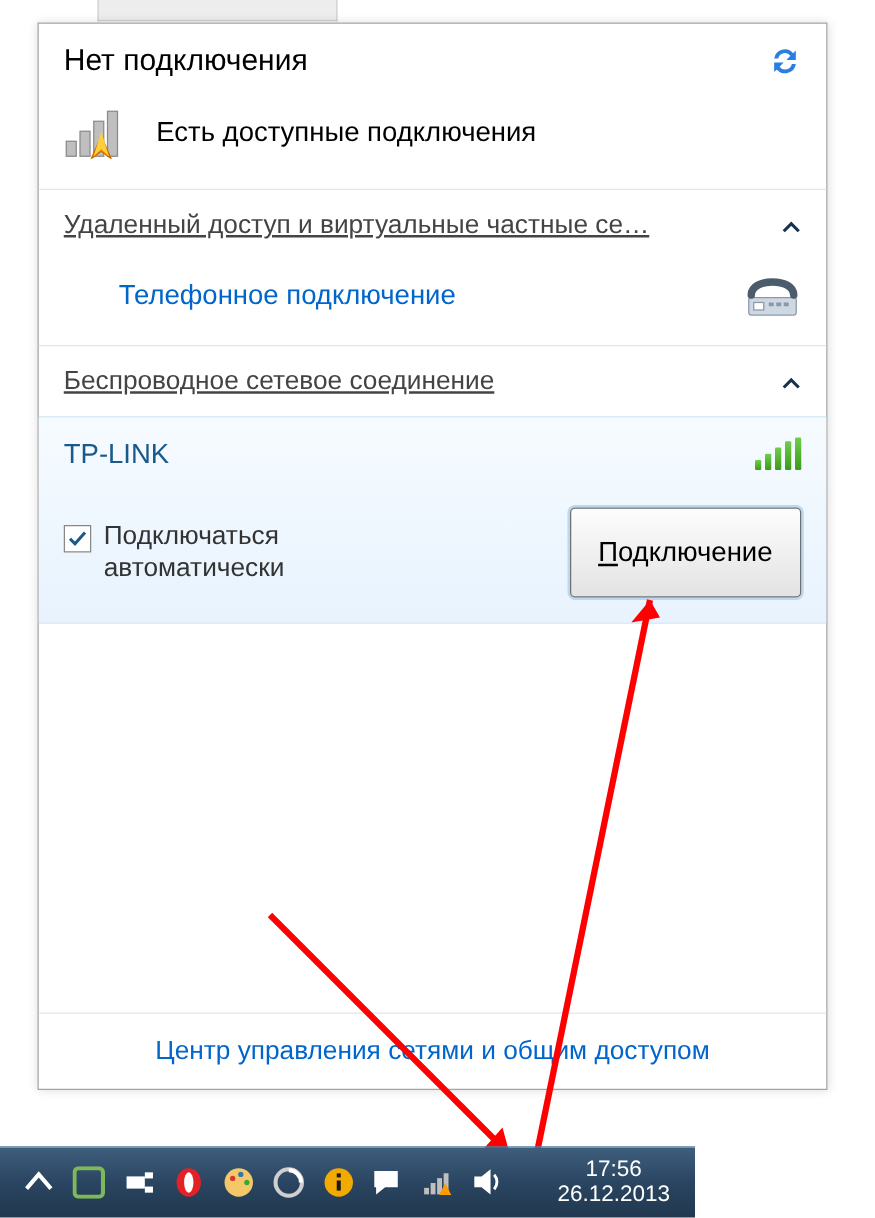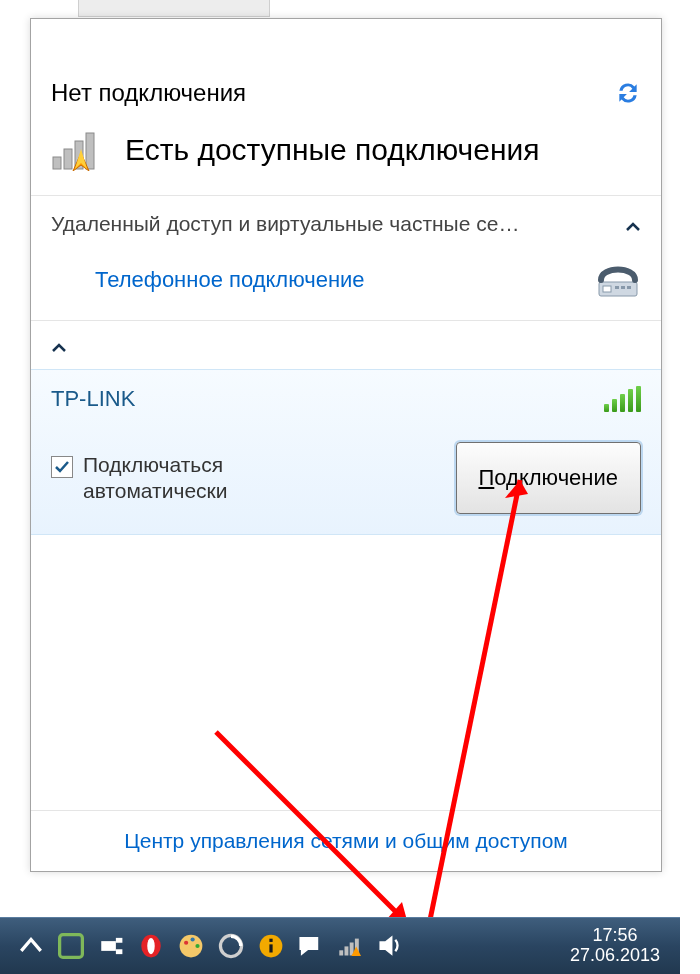--- a/index.html
+++ b/index.html
@@ -1,46 +1,46 @@
 <!DOCTYPE html>
 <html><head>
 <meta charset="utf-8">
 <style>
   html,body{margin:0;padding:0;width:700px;height:974px;font-family:"Segoe UI",Tahoma,sans-serif;font-size:20px;background:#fff;overflow:hidden;}
   .popup{position:absolute;left:30px;top:18px;width:630px;height:852px;border:1px solid #a3a3a3;background:#fff;box-shadow:0 0 8px rgba(0,0,0,.15);}
   .popup-inner{padding:0;}
-  .header{display:flex;align-items:center;justify-content:space-between;padding:16px 20px 4px 20px;margin-top:44px;}
+  .header{display:flex;align-items:center;justify-content:space-between;padding:16px 20px 4px 20px;}
   .header .title{font-size:24px;color:#000;}
   .refresh{width:26px;height:26px;cursor:pointer;}
   .avail{display:flex;align-items:center;gap:20px;padding:18px 20px 24px 20px;}
   .avail-icon{width:54px;height:42px;position:relative;}
-  .avail-text{font-size:30px;color:#000;}
+  .avail-text{font-size:22px;color:#000;}
   .sep{height:1px;background:#e5e5e5;margin:0;}
-  .section-head{display:flex;align-items:center;justify-content:space-between;padding:16px 20px;font-size:21px;color:#444;cursor:pointer;}
+  .section-head{display:flex;align-items:center;justify-content:space-between;padding:16px 20px;font-size:21px;color:#444;cursor:pointer;text-decoration:underline;}
   .caret{width:16px;height:16px;}
   .dialrow{display:flex;align-items:center;justify-content:space-between;padding:8px 20px 20px 20px;margin-left:44px;}
   .dialrow a{color:#0066cc;font-size:22px;text-decoration:none;cursor:pointer;}
   .phone{width:46px;height:40px;}
   .net-sel{background:linear-gradient(#f6fbff,#e8f3fe);border-top:1px solid #d0e6f7;border-bottom:1px solid #d0e6f7;}
   .net-title{display:flex;align-items:flex-start;justify-content:space-between;padding:16px 20px;color:#1a5a8a;font-size:22px;}
   .sigbars{display:flex;align-items:flex-end;gap:3px;height:26px;}
   .sigbars span{display:block;width:5px;background:linear-gradient(#6fcf4a,#3a9a1a);border-radius:1px;}
   .net-body{display:flex;align-items:center;justify-content:space-between;padding:14px 20px 20px 20px;}
   .chkwrap{display:flex;align-items:flex-start;gap:10px;}
   .chkbox{width:20px;height:20px;border:1px solid #888;background:#fff;display:flex;align-items:center;justify-content:center;margin-top:4px;cursor:pointer;}
   .chkbox svg{width:16px;height:16px;}
   .chklabel{color:#333;line-height:1.25;font-size:21px;max-width:240px;}
   .btn{border:1px solid #707070;border-radius:4px;padding:22px 22px;background:linear-gradient(#fdfdfd,#e3e3e3);font-size:22px;cursor:pointer;box-shadow:0 0 0 2px #bcd7f0;}
   .u{text-decoration:underline;}
   .footer-link{position:absolute;bottom:0;left:0;right:0;text-align:center;padding:18px 10px;border-top:1px solid #e5e5e5;}
   .footer-link a{color:#0066cc;font-size:21px;text-decoration:none;cursor:pointer;}
   .blank{height:300px;}
 
   
-  .taskbar{position:absolute;left:0;bottom:0;width:680px;height:56px;background:linear-gradient(#3f5e7d 0%,#2a4561 50%,#21384f 100%);border-top:1px solid #5a7da0;display:flex;align-items:center;color:#fff;}
+  .taskbar{position:absolute;left:0;bottom:0;width:556px;height:56px;background:linear-gradient(#3f5e7d 0%,#2a4561 50%,#21384f 100%);border-top:1px solid #5a7da0;display:flex;align-items:center;color:#fff;}
   .tray{display:flex;align-items:center;gap:14px;padding:0 6px 0 18px;width:100%;}
   .tray .tic{width:26px;height:26px;display:flex;align-items:center;justify-content:center;cursor:pointer;}
   .clock{margin-left:auto;text-align:center;font-size:18px;line-height:1.1;padding:0 14px;}
   .clock .row{white-space:nowrap;}
 
   
   .arrow{position:absolute;pointer-events:none;}
   .arrow svg{overflow:visible;}
 
   
@@ -99,20 +99,21 @@
             <rect x="26" y="26" width="4" height="3" fill="#8899aa"></rect>
             <rect x="32" y="26" width="4" height="3" fill="#8899aa"></rect>
           <path d="M6 20 C 6 6, 40 6, 40 20" fill="none" stroke="#4b5c6d" stroke-width="6" stroke-linecap="round"></path>
         </svg>
       </span>
     </div>
 
     <div class="sep"></div>
 
     <div class="section-head">
+      <span>Беспроводное сетевое соединение</span>
       <span class="caret">
         <svg viewBox="0 0 16 16">
             <path d="M2 11 L8 5 L14 11" fill="none" stroke="#16324f" stroke-width="2.5"></path>
           </svg>
       </span>
     </div>
 
     <div class="net-sel">
       <div class="net-title">
         <span>TP-LINK</span>
@@ -220,16 +221,16 @@
       </svg>
     </div>
     <div class="tic">
         <svg viewBox="0 0 18 16">
           <path d="M1 5h4l5-4v14l-5-4H1z" fill="#fff"></path>
           <path d="M12 4a6 6 0 0 1 0 8" fill="none" stroke="#fff" stroke-width="1.6"></path>
         </svg>
       </div>
     <div class="clock">
       <div class="row">17:56</div>
-      <div class="row">27.06.2013</div>
+      <div class="row">26.12.2013</div>
     </div>
   </div>
 </div>
 
 </body></html>

